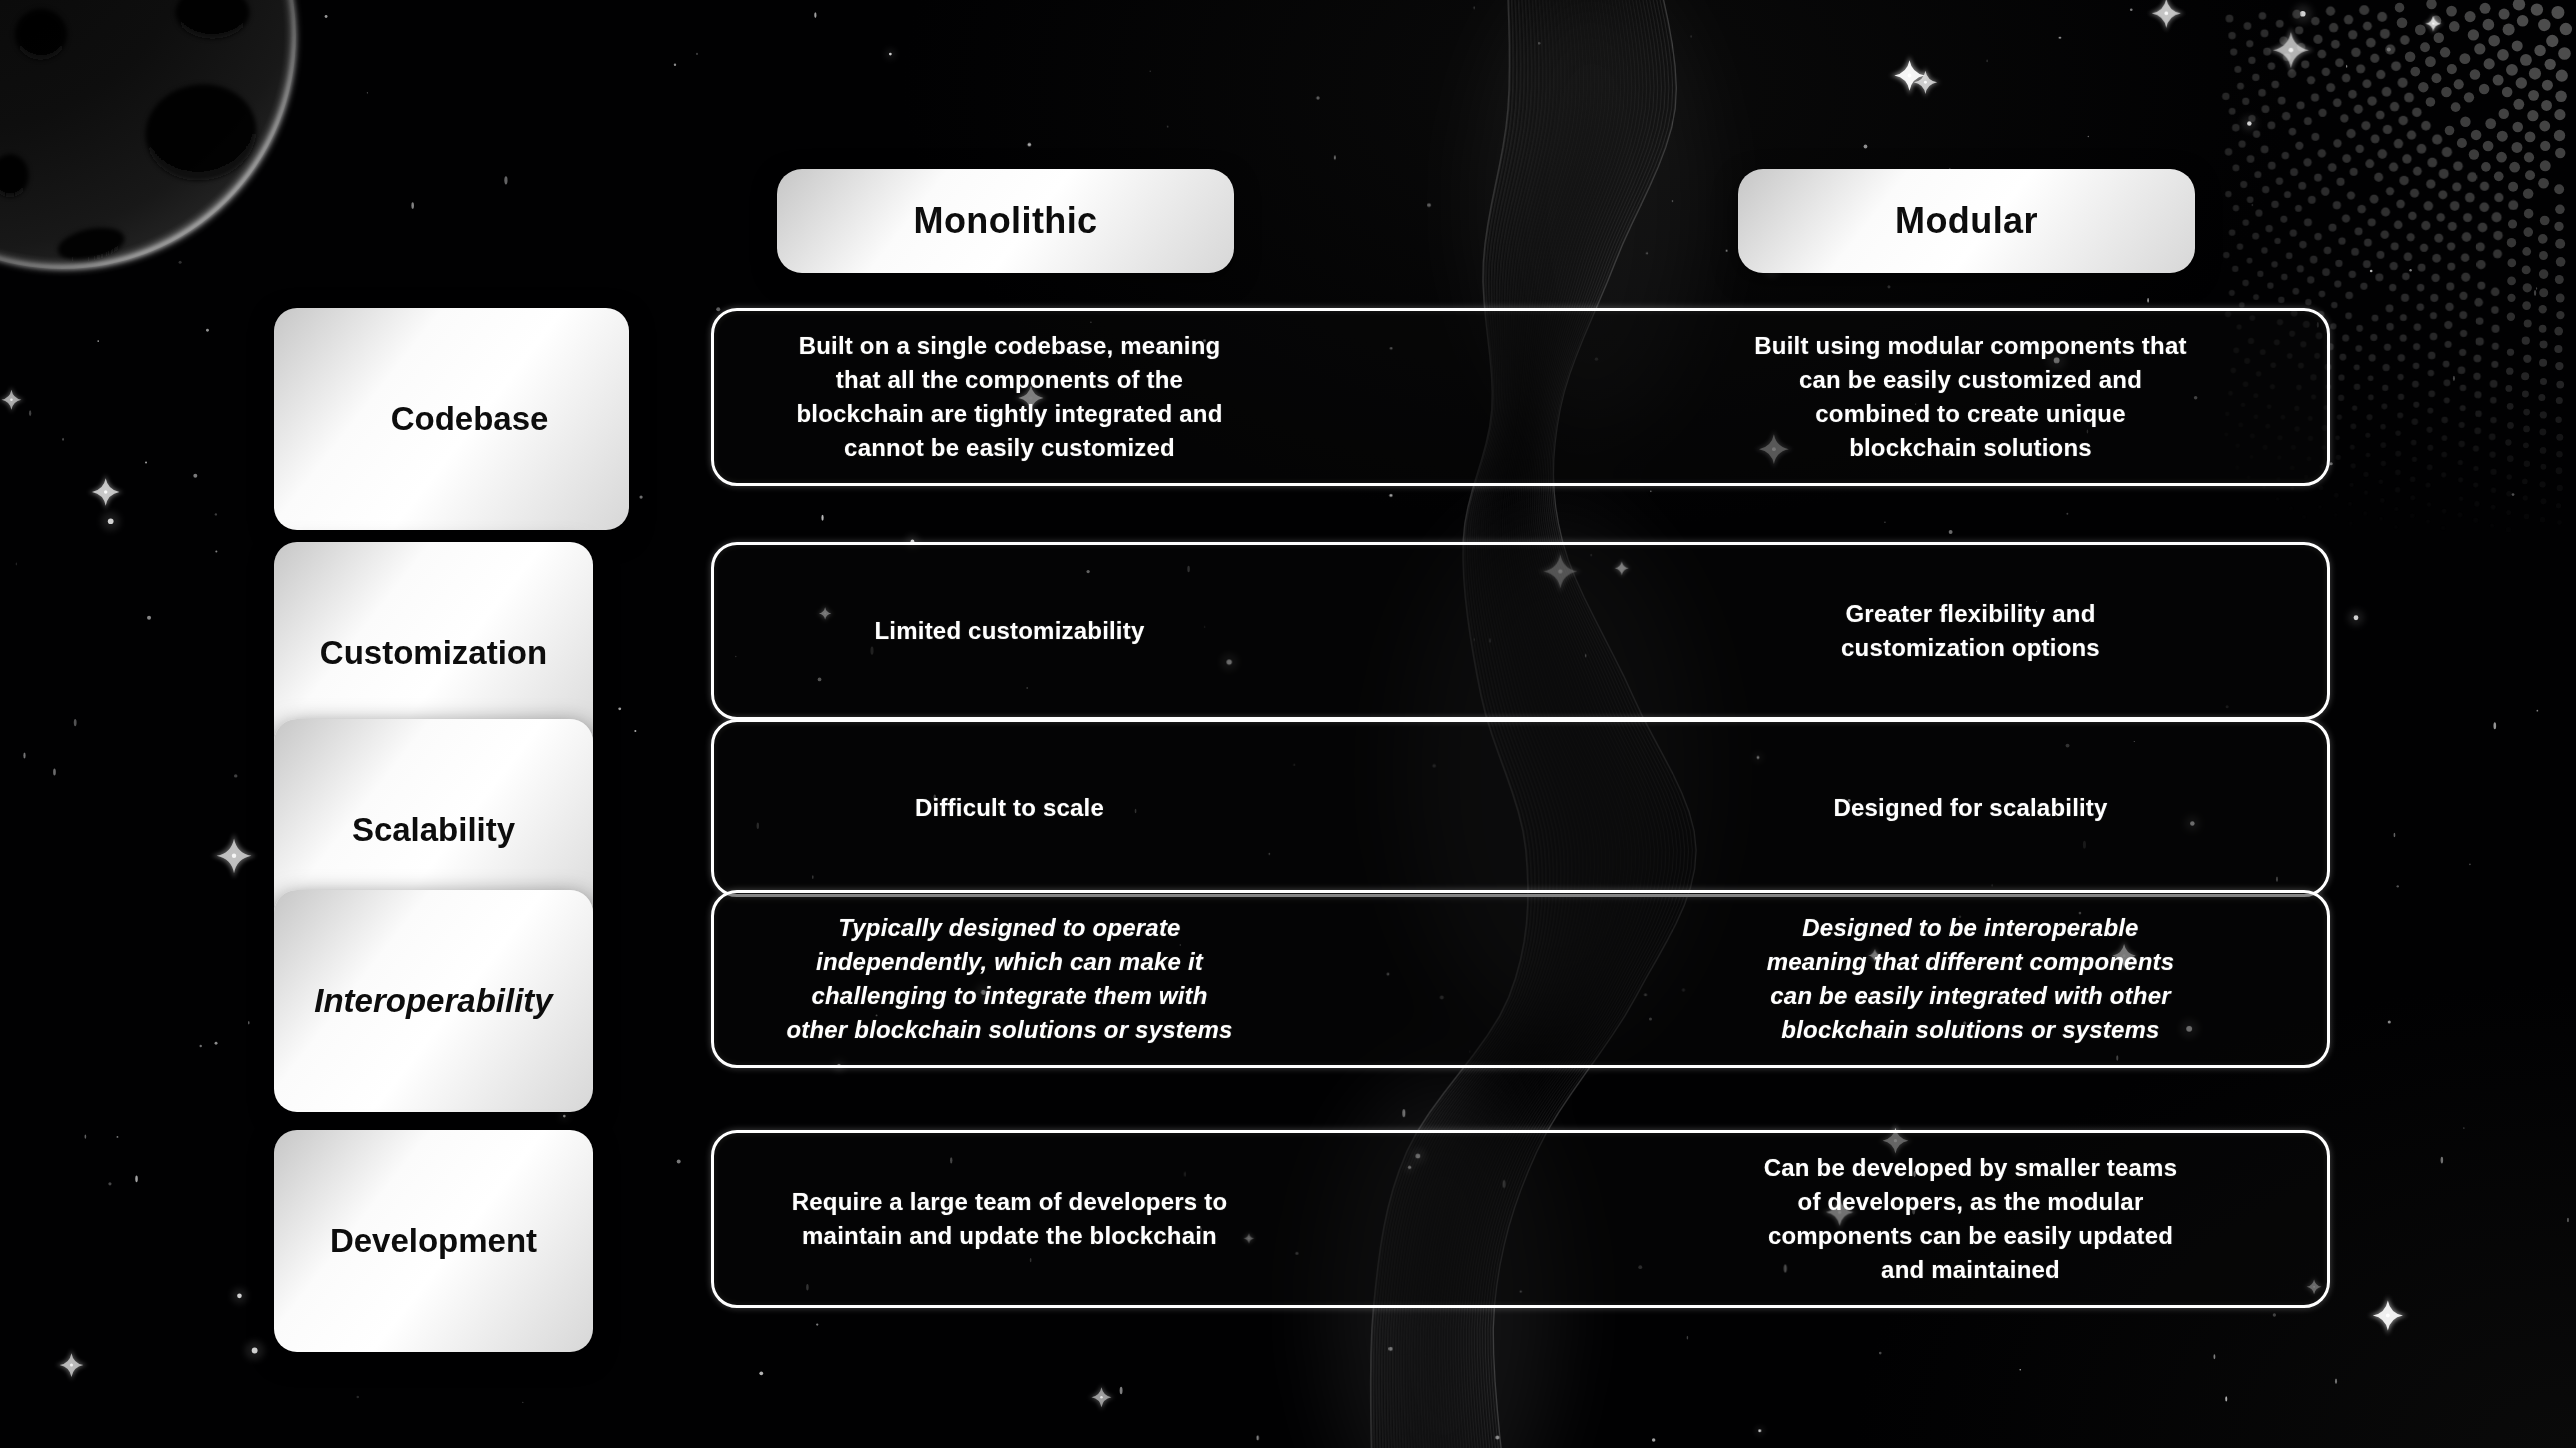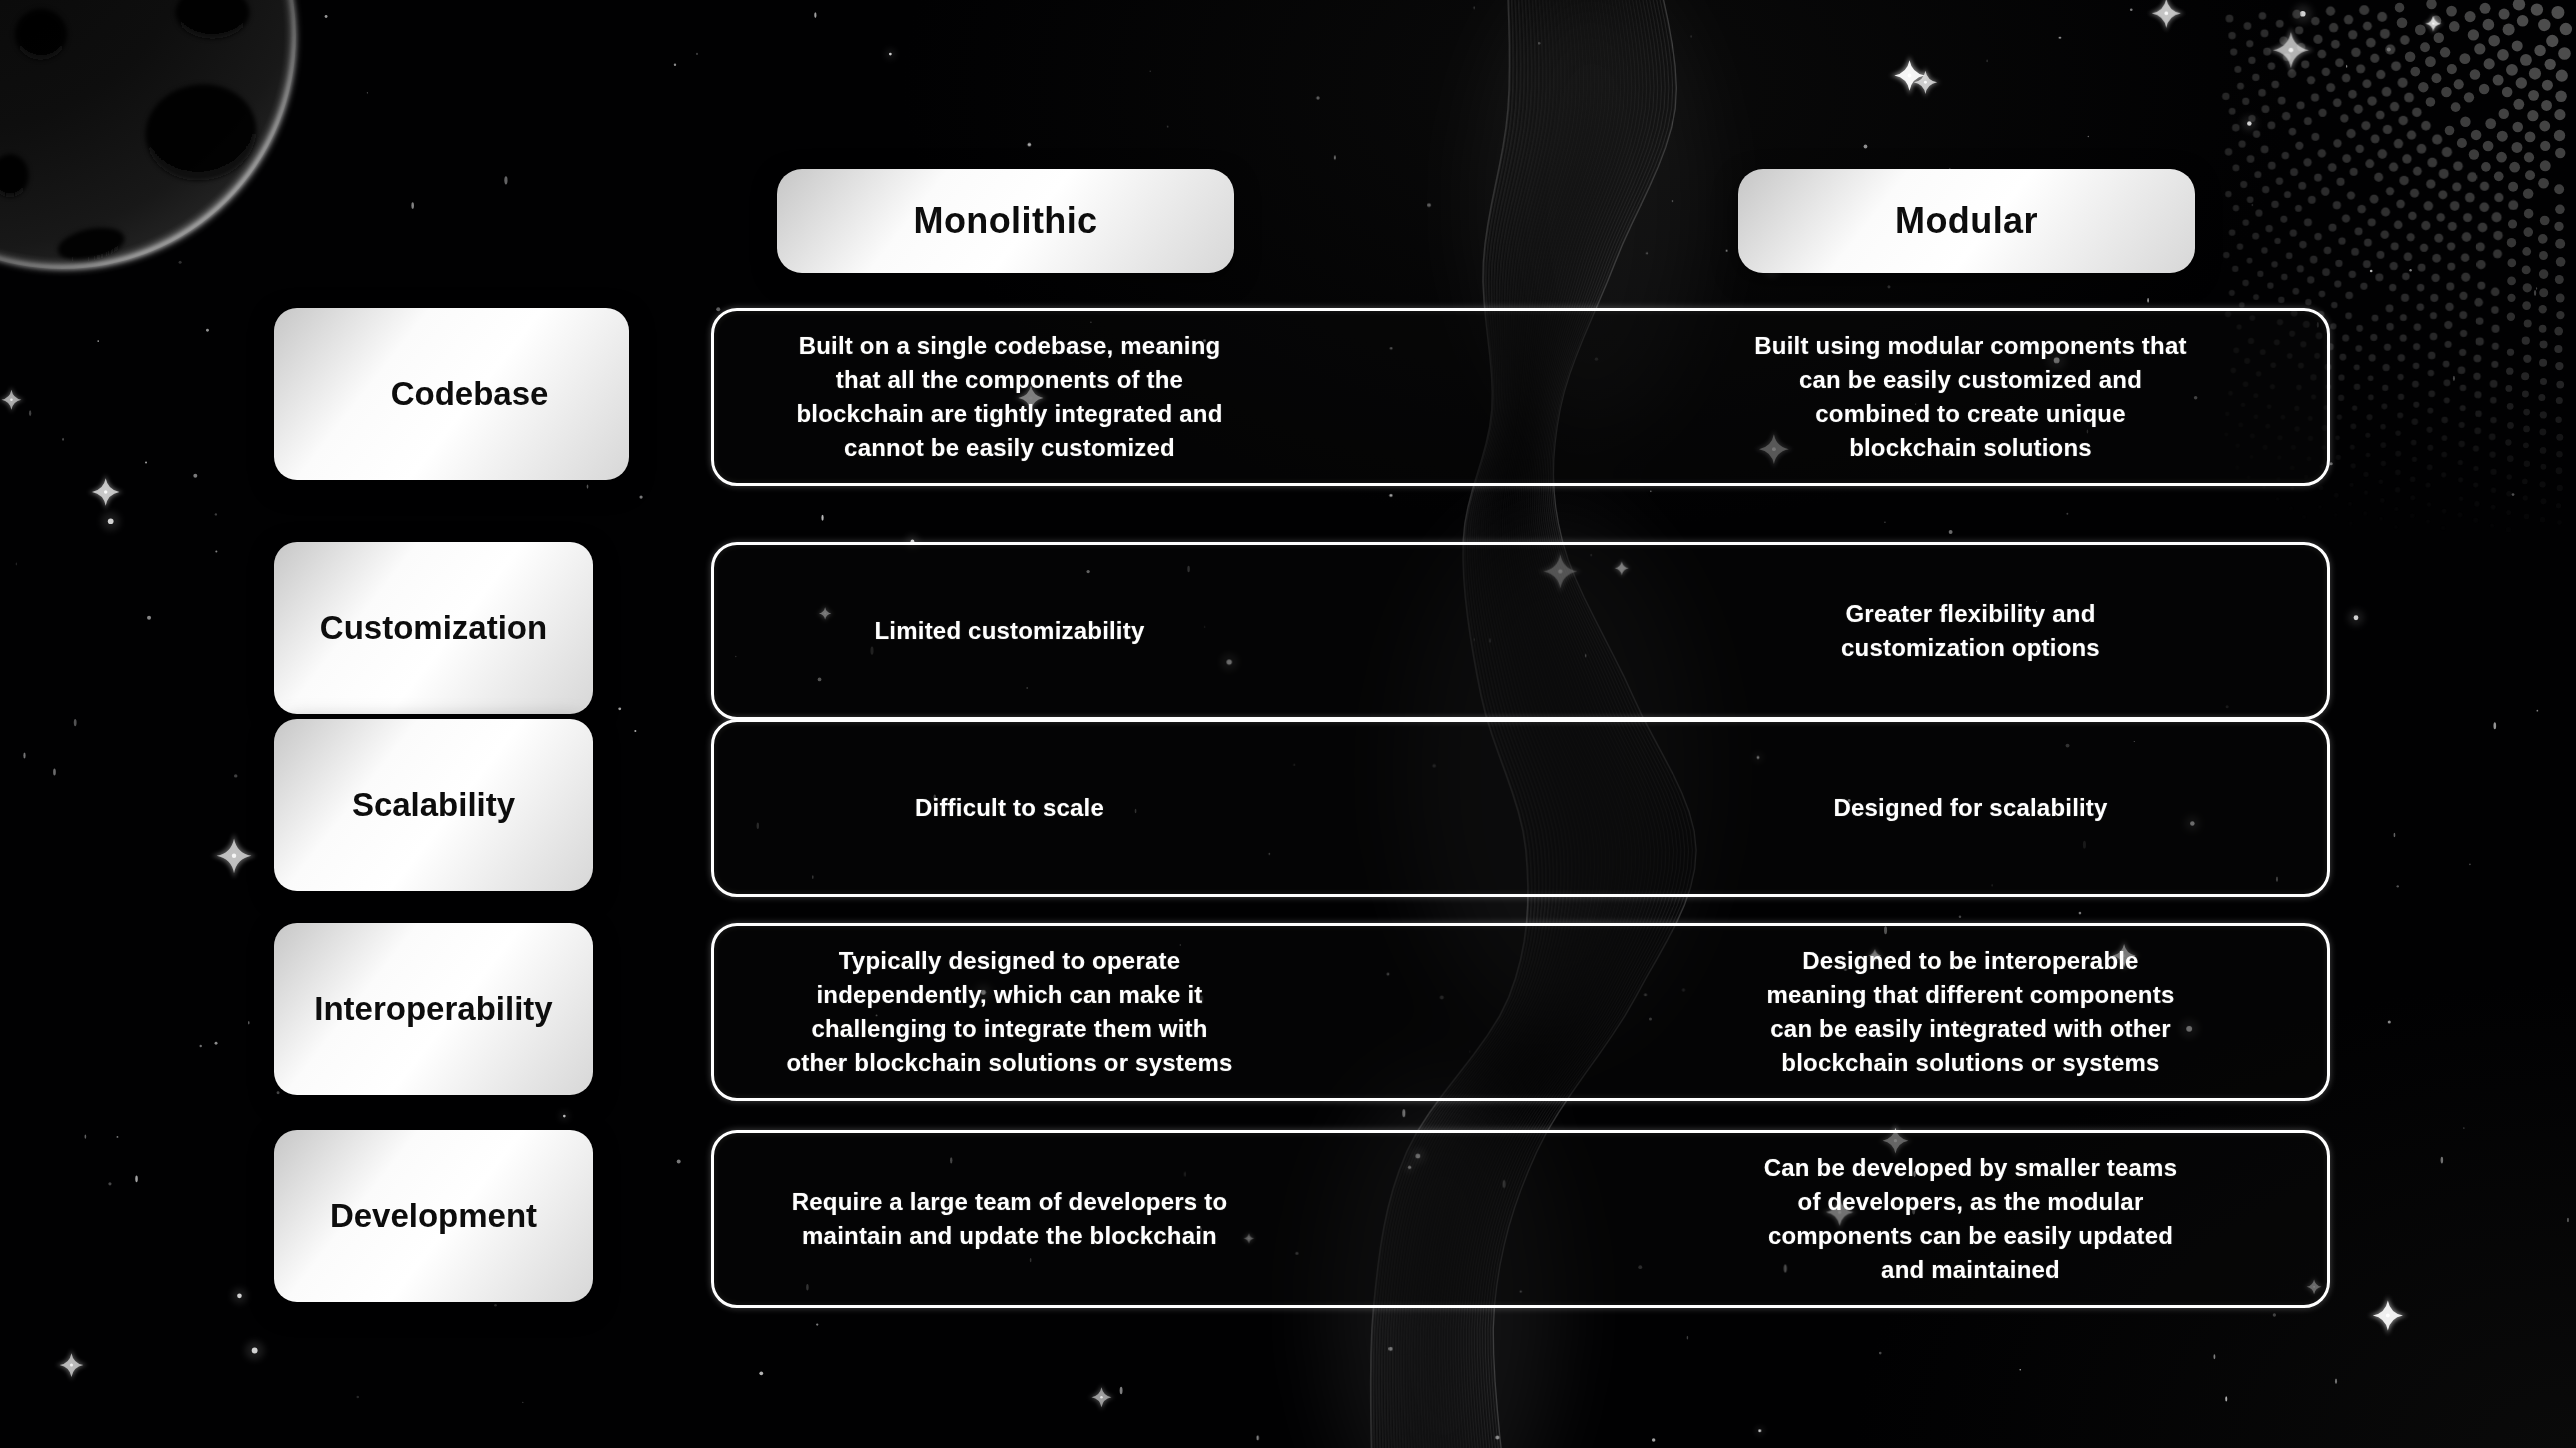--- a/index.html
+++ b/index.html
@@ -17,40 +17,40 @@
   .pill{
     position:absolute;display:flex;align-items:center;justify-content:center;
     background:linear-gradient(128deg,#c6c6c6 0%,#fbfbfb 32%,#ffffff 55%,#d7d7d7 100%);
     border-radius:25px;color:#0d0d0d;font-weight:700;
     box-shadow:0 7.7px 23px rgba(0,0,0,0.6);
     white-space:nowrap;
   }
   .pill.header{top:169px;width:457px;height:104px;font-size:36px;letter-spacing:0.4px;}
   .pill.header.mono{left:777px;}
   .pill.header.mod{left:1738px;}
-  .pill.row-label{left:274px;width:319px;height:172px;font-size:33px;border-radius:23px;}
+  .pill.row-label{left:274px;width:319px;height:222px;font-size:33px;border-radius:23px;}
 
   .rowbox{
     position:absolute;left:711px;width:1619px;height:178px;box-sizing:border-box;
     border:3.1px solid #ffffff;border-radius:26px;
     background:rgba(8,8,8,0.5);
     box-shadow:0 0 7px rgba(255,255,255,0.28), inset 0 0 7px rgba(255,255,255,0.10);
   }
   .cell{
     position:absolute;top:0;height:100%;
     display:flex;align-items:center;justify-content:center;
     text-align:center;color:#ffffff;font-weight:700;
     font-size:24px;line-height:34px;letter-spacing:0.2px;
     white-space:pre-line;
     text-shadow:0 0 1.5px rgba(255,255,255,0.25);
   }
   .cell.mono{left:25px;width:541px;}
   .cell.mod{left:994px;width:525px;}
 
-  .r1{top:308px;padding-left:36px;} .r2{top:514px;margin-top:28px;} .r3{top:719px;} .r4{top:923px;} .r5{top:1130px;}
+  .r1{top:308px;padding-left:36px;} .r2{top:514px;margin-top:28px;} .r3{top:719px;} .r4{top:890px;font-style:italic;} .r5{top:1130px;}
 </style>
 </head>
 <body>
 
 <div class="stage">
   <svg id="decor" viewBox="0 0 3334 1875" xmlns="http://www.w3.org/2000/svg">
       <defs>
         <radialGradient id="mg" cx="28%" cy="18%" r="95%">
           <stop offset="0%" stop-color="#080808"></stop>
           <stop offset="55%" stop-color="#0e0e0e"></stop>

